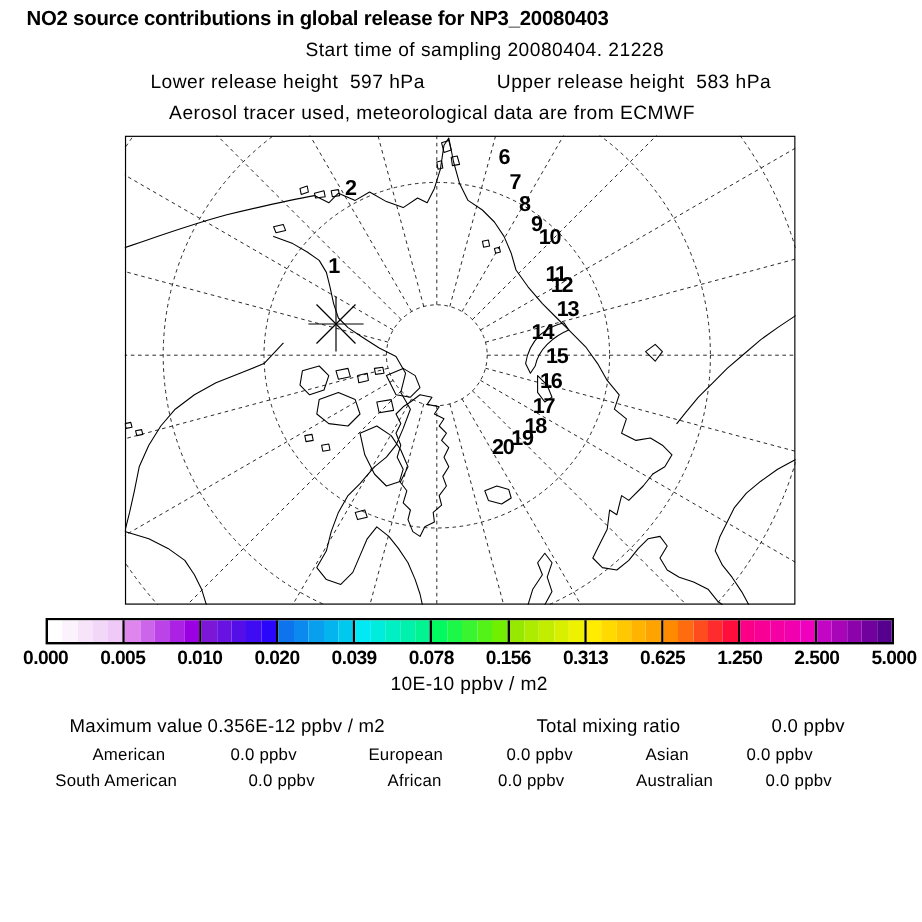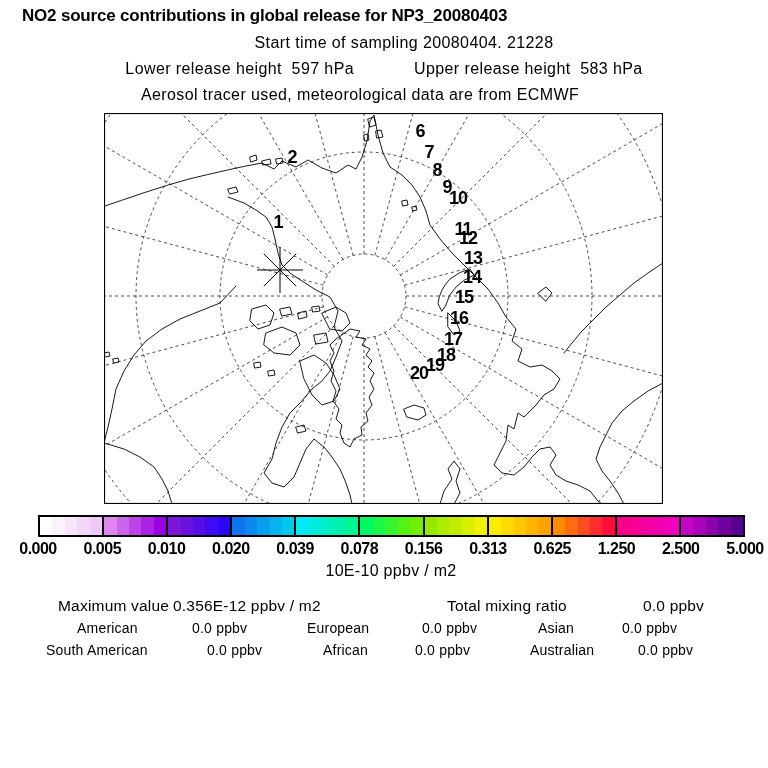--- a/index.html
+++ b/index.html
@@ -146,21 +146,21 @@
     <span style="left: 174px; top: 109px;">1</span>
     <span style="left: 188px; top: 44px;">2</span>
     <span style="left: 316px; top: 18px;">6</span>
     <span style="left: 325px; top: 39px;">7</span>
     <span style="left: 333px; top: 57px;">8</span>
     <span style="left: 343px; top: 74px;">9</span>
     <span style="left: 354px; top: 85px;">10</span>
     <span style="left: 359px; top: 116px;">11</span>
     <span style="left: 364px; top: 125px;">12</span>
     <span style="left: 369px; top: 145px;">13</span>
-    <span style="left: 368px; top: 164px; text-align: center;">14</span>
+    <span style="left: 348px; top: 164px; text-align: center;">14</span>
     <span style="left: 360px; top: 184px;">15</span>
     <span style="left: 355px; top: 205px;">16</span>
     <span style="left: 349px; top: 226px;">17</span>
     <span style="left: 342px; top: 242px;">18</span>
     <span style="left: 331px; top: 252px;">19</span>
     <span style="left: 315px; top: 260px;">20</span>
   </div>
 
 <div id="cbar" class="abs">
     <div class="seg">

